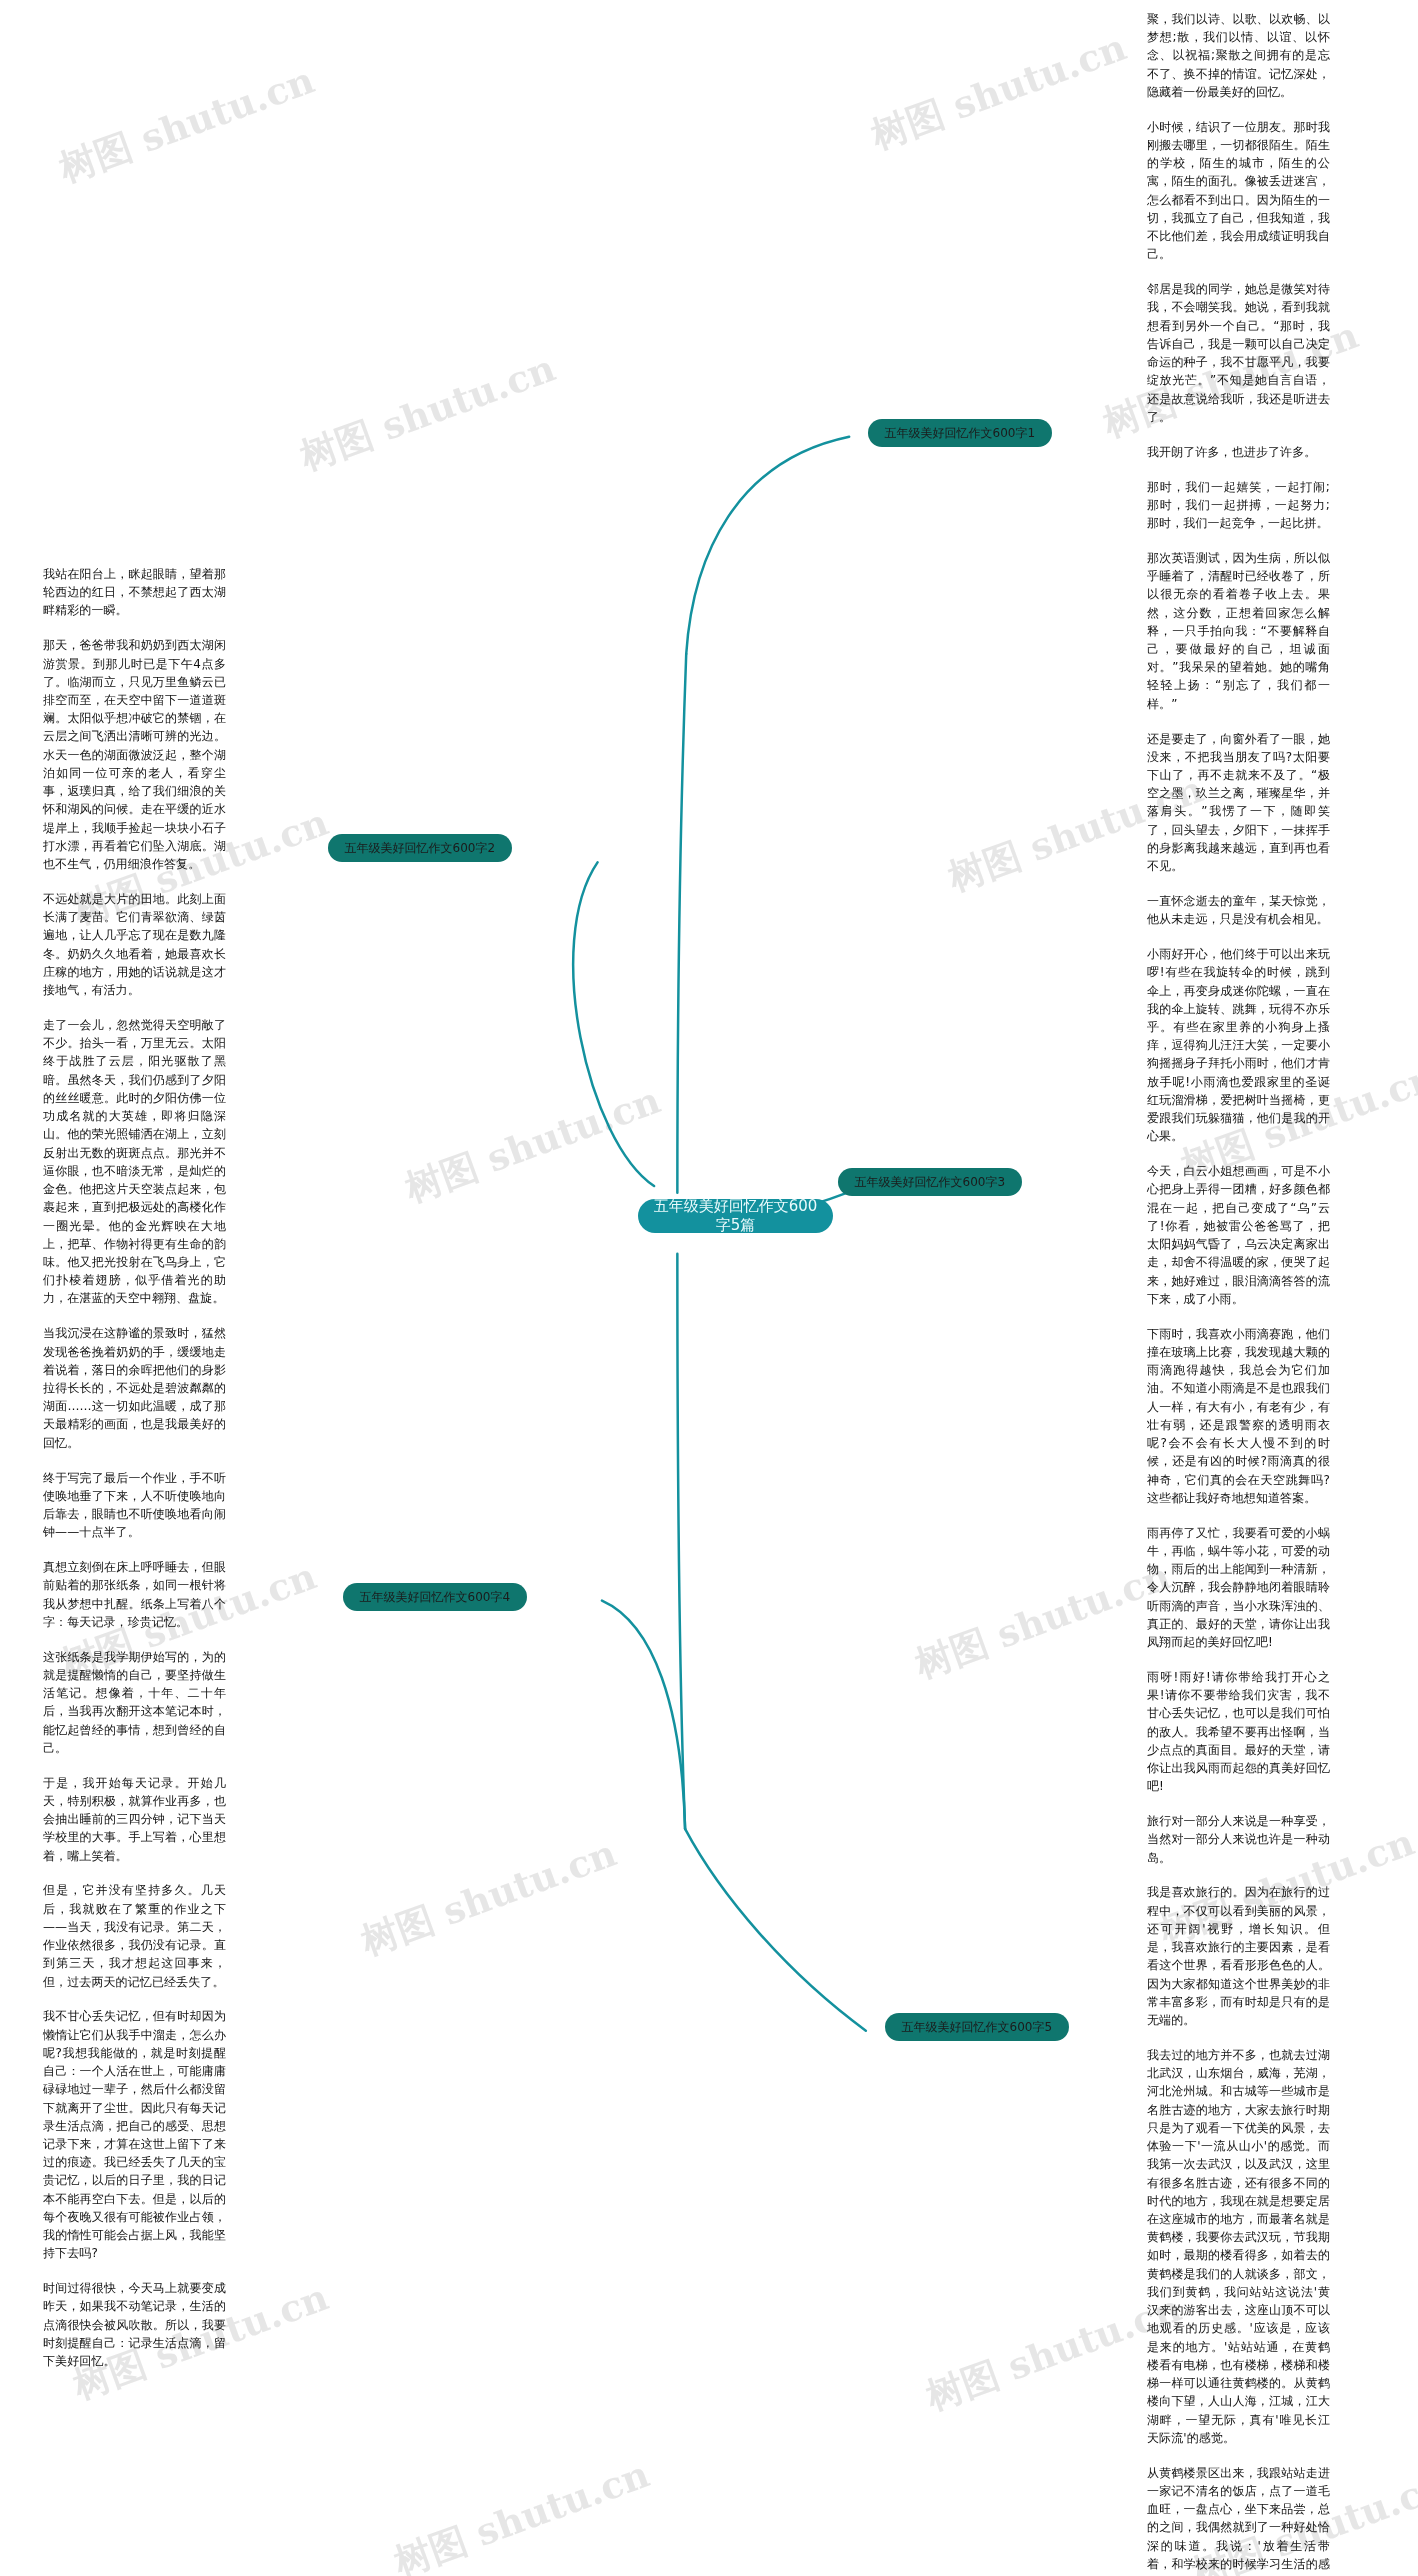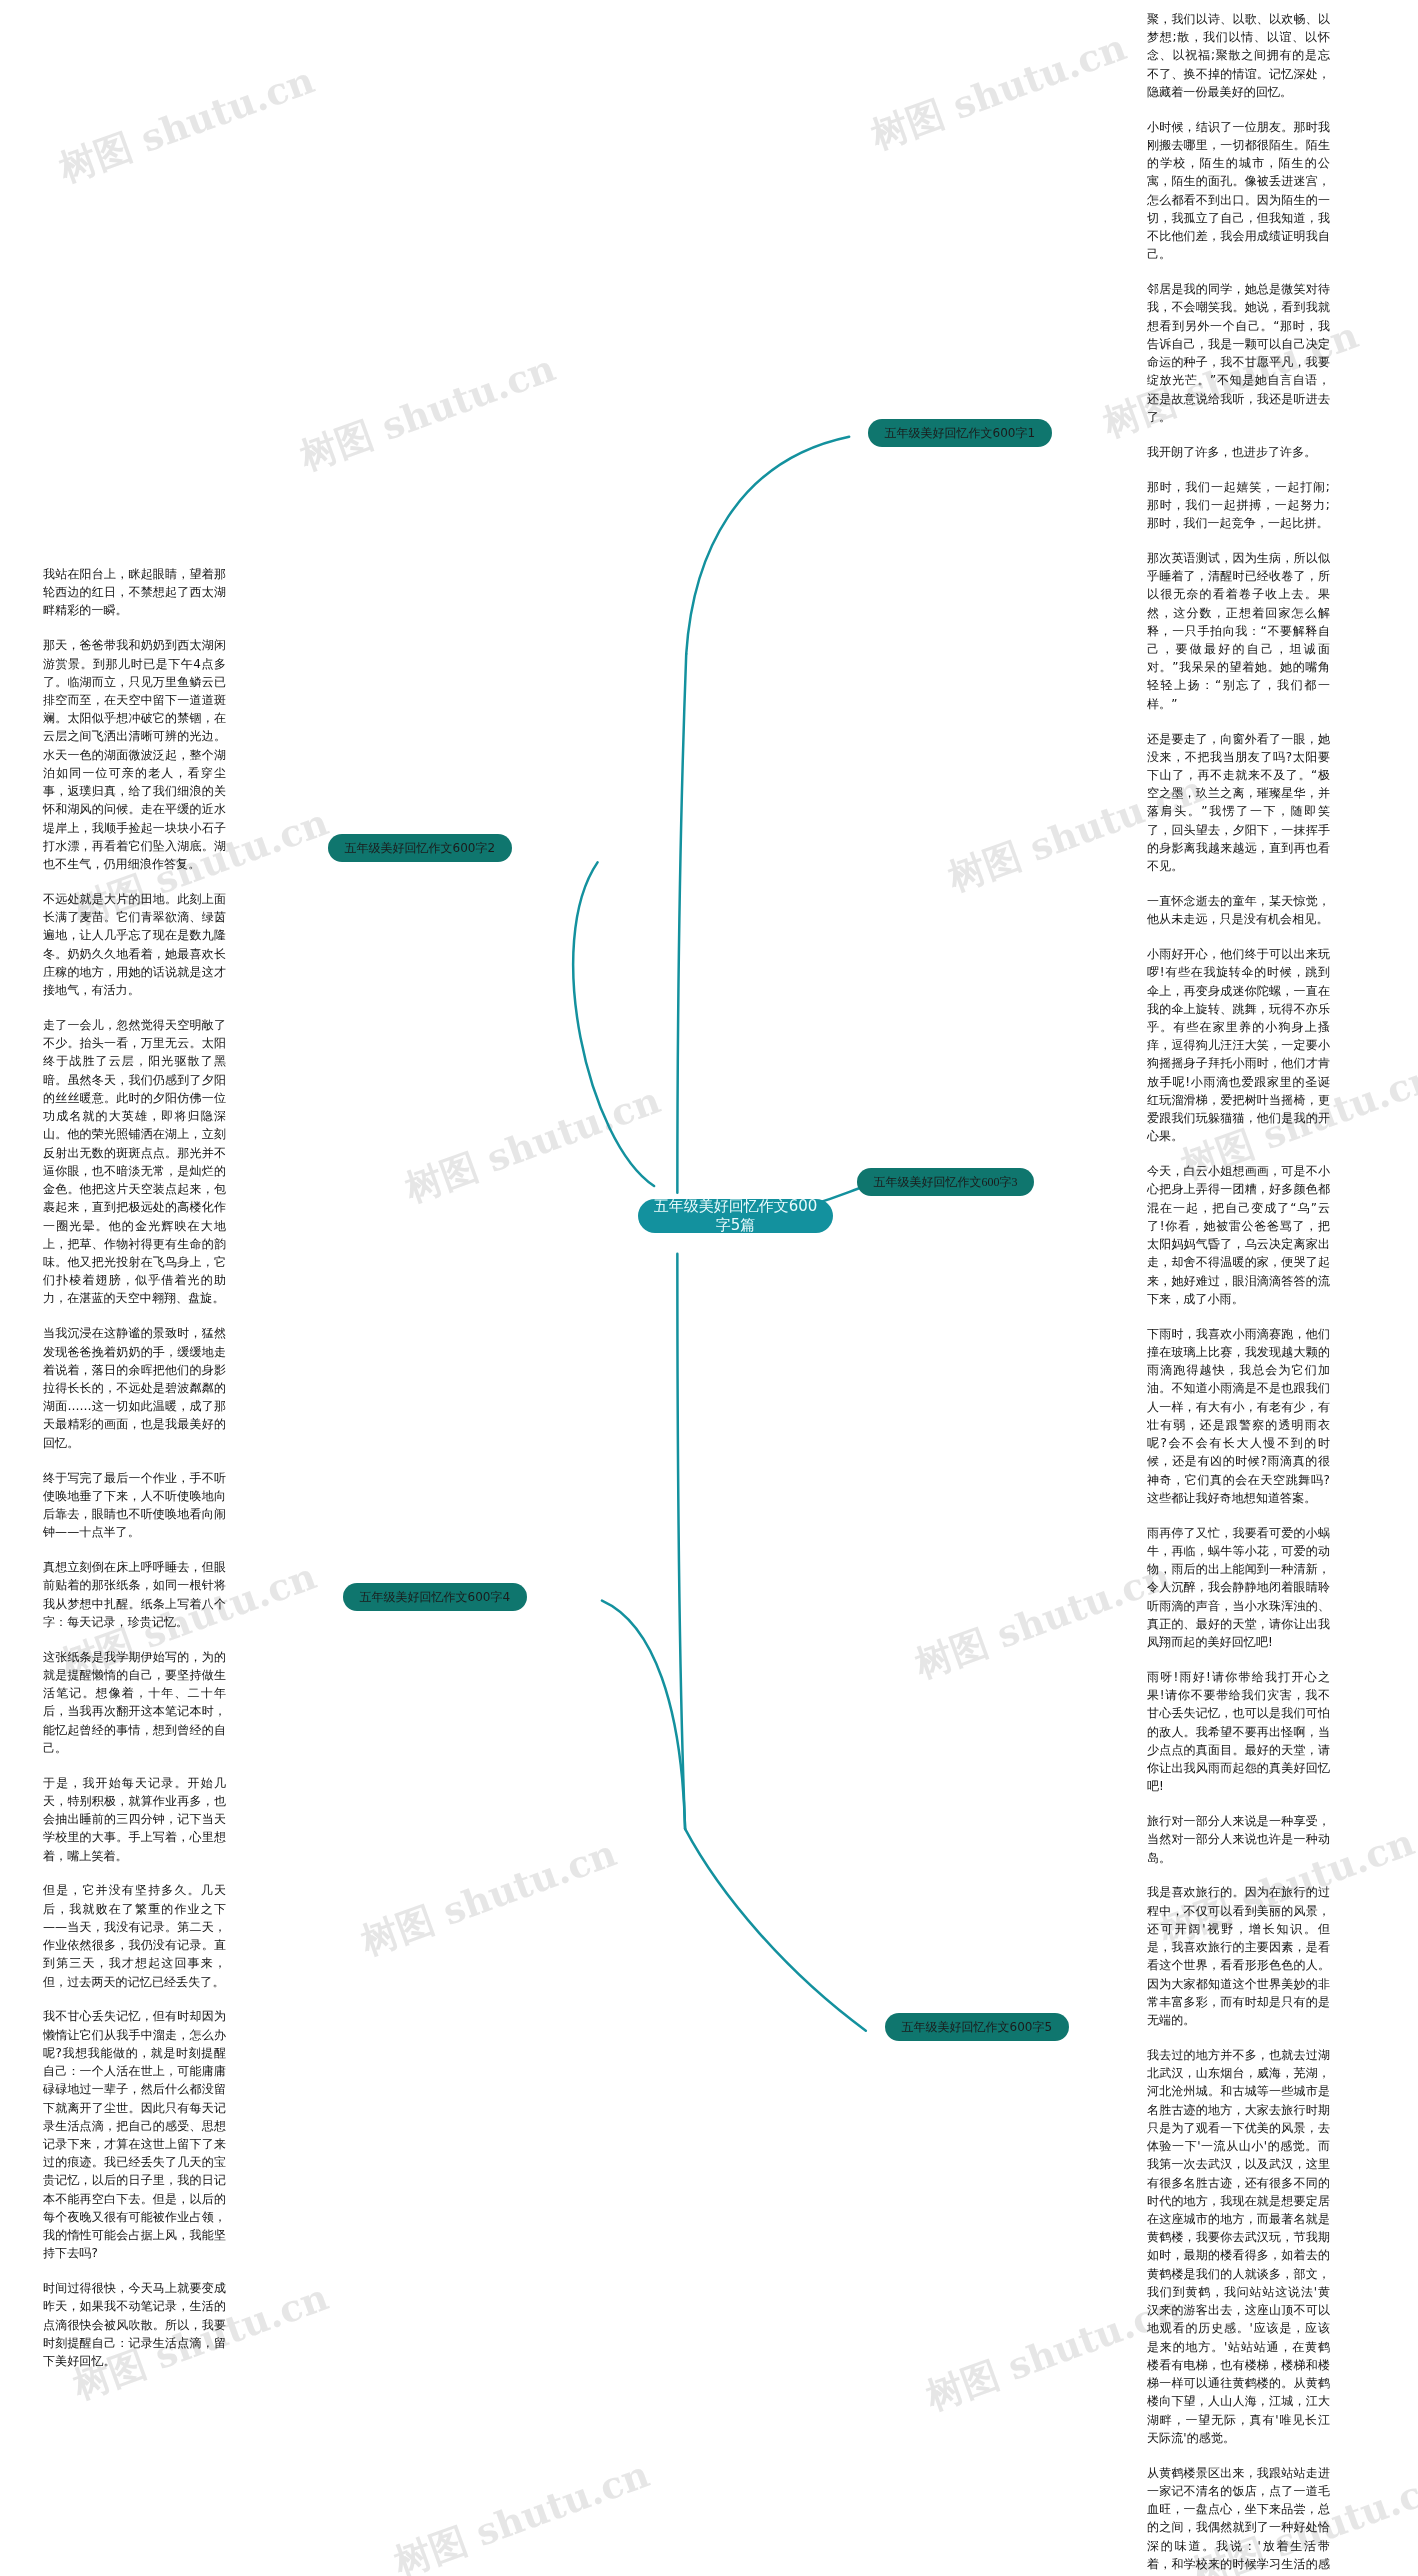--- a/index.html
+++ b/index.html
@@ -89,21 +89,21 @@
       <path d="M1236 3300 C1230 3080 1180 2930 1086 2888"></path>
 
       <path d="M1236 3300 C1300 3420 1420 3560 1562 3664"></path>
     </g>
   </svg>
 
   <div class="node node-root" id="root-node" style="left: 638px; top: 1199px;">五年级美好回忆作文600字5篇</div>
 
   <div class="node node-branch" id="branch-0" style="left: 868px; top: 419px;">五年级美好回忆作文600字1</div>
   <div class="node node-branch" id="branch-1" style="left: 328px; top: 834px;">五年级美好回忆作文600字2</div>
-  <div class="node node-branch" id="branch-2" style="left: 857px; top: 1168px; font-family: Liberation Serif, serif;">五年级美好回忆作文600字3</div>
+  <div class="node node-branch" id="branch-2" style="left: 838px; top: 1168px;">五年级美好回忆作文600字3</div>
   <div class="node node-branch" id="branch-3" style="left: 343px; top: 1583px;">五年级美好回忆作文600字4</div>
   <div class="node node-branch" id="branch-4" style="left: 885px; top: 2013px;">五年级美好回忆作文600字5</div>
 
   <div class="col col-left" id="left-column">
       <p class="para">我站在阳台上，眯起眼睛，望着那轮西边的红日，不禁想起了西太湖畔精彩的一瞬。</p>
       <p class="para">那天，爸爸带我和奶奶到西太湖闲游赏景。到那儿时已是下午4点多了。临湖而立，只见万里鱼鳞云已排空而至，在天空中留下一道道斑斓。太阳似乎想冲破它的禁锢，在云层之间飞洒出清晰可辨的光边。水天一色的湖面微波泛起，整个湖泊如同一位可亲的老人，看穿尘事，返璞归真，给了我们细浪的关怀和湖风的问候。走在平缓的近水堤岸上，我顺手捡起一块块小石子打水漂，再看着它们坠入湖底。湖也不生气，仍用细浪作答复。</p>
       <p class="para">不远处就是大片的田地。此刻上面长满了麦苗。它们青翠欲滴、绿茵遍地，让人几乎忘了现在是数九隆冬。奶奶久久地看着，她最喜欢长庄稼的地方，用她的话说就是这才接地气，有活力。</p>
       <p class="para">走了一会儿，忽然觉得天空明敞了不少。抬头一看，万里无云。太阳终于战胜了云层，阳光驱散了黑暗。虽然冬天，我们仍感到了夕阳的丝丝暖意。此时的夕阳仿佛一位功成名就的大英雄，即将归隐深山。他的荣光照铺洒在湖上，立刻反射出无数的斑斑点点。那光并不逼你眼，也不暗淡无常，是灿烂的金色。他把这片天空装点起来，包裹起来，直到把极远处的高楼化作一圈光晕。他的金光辉映在大地上，把草、作物衬得更有生命的韵味。他又把光投射在飞鸟身上，它们扑棱着翅膀，似乎借着光的助力，在湛蓝的天空中翱翔、盘旋。</p>
       <p class="para">当我沉浸在这静谧的景致时，猛然发现爸爸挽着奶奶的手，缓缓地走着说着，落日的余晖把他们的身影拉得长长的，不远处是碧波粼粼的湖面……这一切如此温暖，成了那天最精彩的画面，也是我最美好的回忆。</p>
       <p class="para">终于写完了最后一个作业，手不听使唤地垂了下来，人不听使唤地向后靠去，眼睛也不听使唤地看向闹钟——十点半了。</p>

